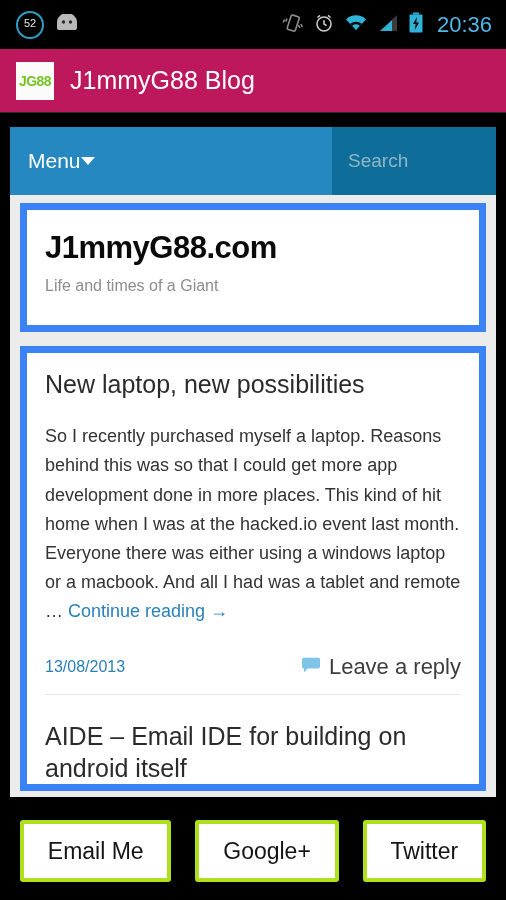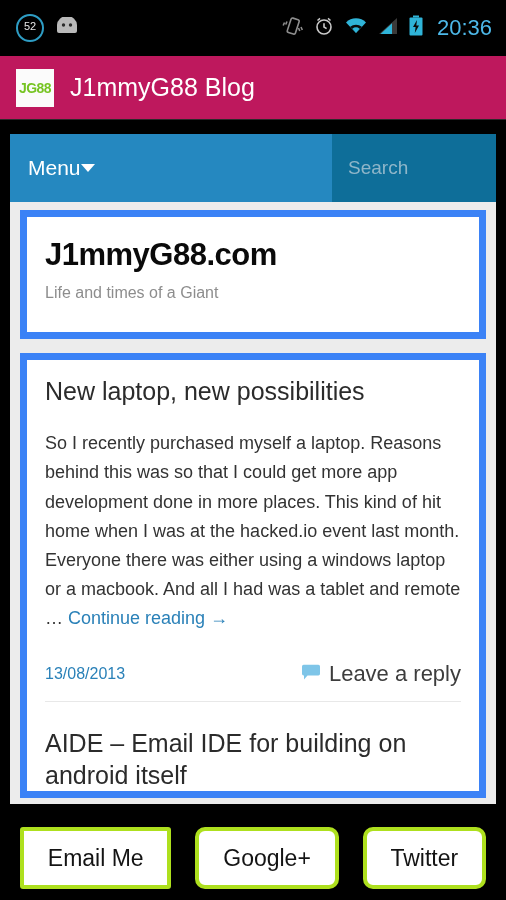--- a/index.html
+++ b/index.html
@@ -10,21 +10,21 @@
   body {
     width: 506px;
     height: 900px;
     overflow: hidden;
     font-family: "Liberation Sans", sans-serif;
     -webkit-font-smoothing: antialiased;
   }
 
   
   .statusbar {
-    height: 56px;
+    height: 49px;
     background: #000000;
     display: flex;
     align-items: center;
     padding: 0 14px 0 16px;
     box-sizing: border-box;
   }
   .sb-left {
     display: flex;
     align-items: center;
     gap: 10px;
@@ -237,21 +237,21 @@
     align-items: center;
     justify-content: center;
     box-sizing: border-box;
   }
   .gbtn span {
     font-size: 23px;
     color: #141414;
     white-space: nowrap;
     font-family: "Liberation Sans", sans-serif;
   }
-  .gbtn.spacer-gap { margin-left: 2px; border-radius: 10px; }
+  .gbtn.spacer-gap { margin-left: 2px; }
 </style>
 </head>
 <body>
 
 <div class="statusbar">
   <div class="sb-left">
     <div class="badge-52">52</div>
     <span class="android-icon">
       <svg width="26" height="18" viewBox="0 0 26 18">
         <path d="M3 8 a10 9 0 0 1 20 0 v6 a2 2 0 0 1 -2 2 H5 a2 2 0 0 1 -2 -2 z" fill="#b9b9b9"></path>

